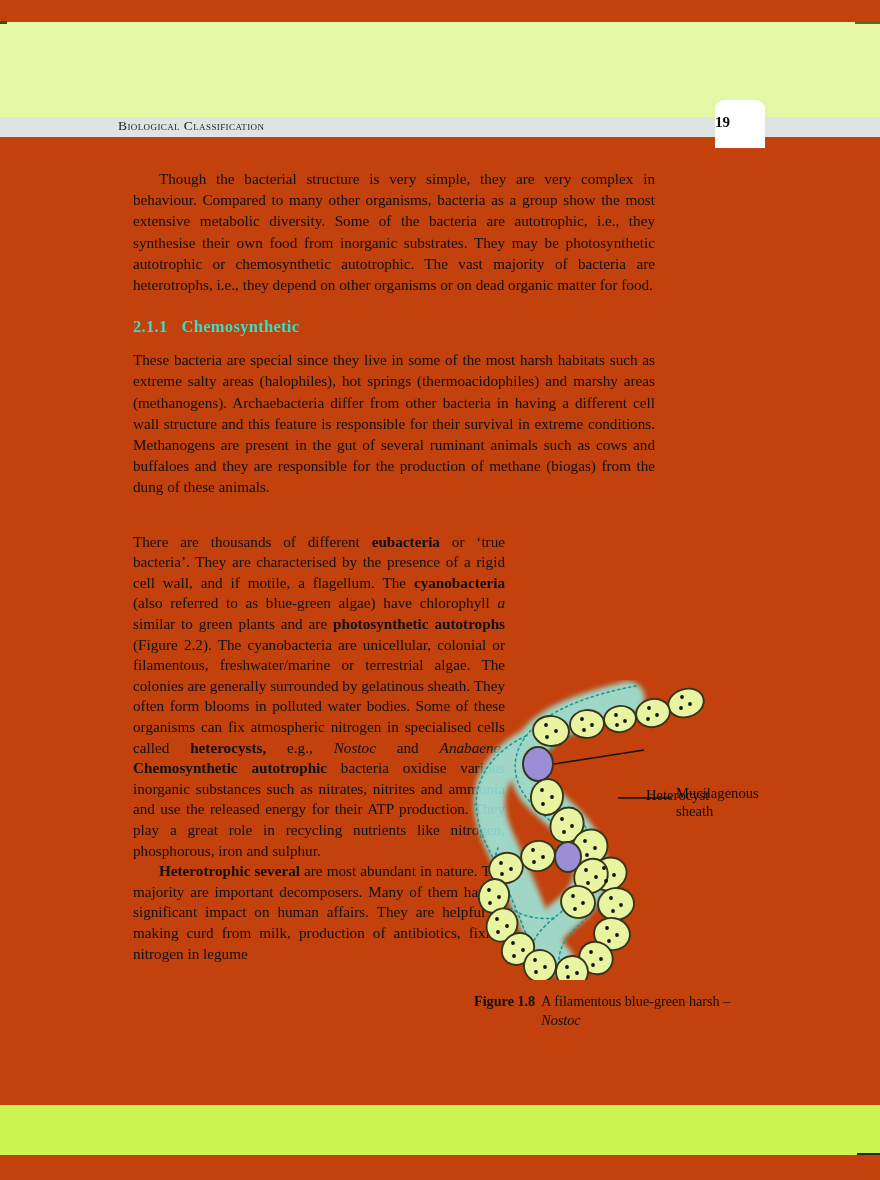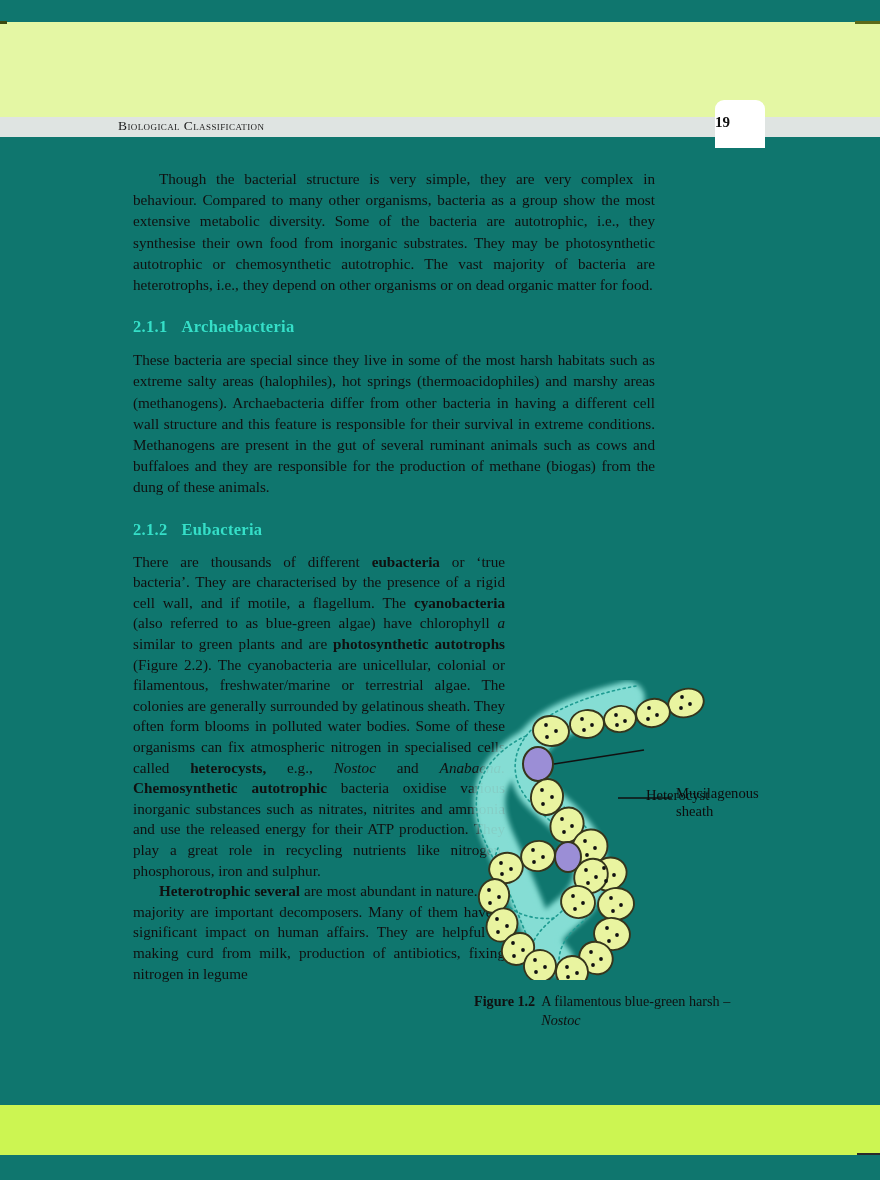--- a/index.html
+++ b/index.html
@@ -14,21 +14,21 @@
     position: relative;
     overflow: hidden;
   }
 
   #page {
     position: absolute;
     left: 0;
     top: 0;
     width: 880px;
     height: 1180px;
-    background: #0f766e;
+    background: #c2410c;
   }
 
   
   .top-band {
     position: absolute;
     left: 0;
     top: 22px;
     width: 880px;
     height: 95px;
     background: #e4f7a4;
@@ -222,30 +222,27 @@
 
   <div class="page-tab"></div>
   <div class="page-number">19</div>
 
   <div class="content">
 
     <p class="para indent">Though the bacterial structure is very simple, they are very complex in behaviour. Compared to many other organisms, bacteria as a group show the most extensive metabolic diversity. Some of the bacteria are autotrophic, i.e., they synthesise their own food from inorganic substrates. They may be photosynthetic autotrophic or chemosynthetic autotrophic. The vast majority of bacteria are heterotrophs, i.e., they depend on other organisms or on dead organic matter for food.</p>
 
     <div class="head-gap-top"></div>
     <h3 class="section-head">
-      <span class="num">2.1.1</span><span>Archaebacteria</span>
+      <span class="num">2.1.1</span><span>Chemosynthetic</span>
     </h3>
     <div class="head-gap-bottom"></div>
 
     <p class="para">These bacteria are special since they live in some of the most harsh habitats such as extreme salty areas (halophiles), hot springs (thermoacidophiles) and marshy areas (methanogens). Archaebacteria differ from other bacteria in having a different cell wall structure and this feature is responsible for their survival in extreme conditions. Methanogens are present in the gut of several ruminant animals such as cows and buffaloes and they are responsible for the production of methane (biogas) from the dung of these animals.</p>
 
     <div class="head-gap-top"></div>
-    <h3 class="section-head">
-      <span class="num">2.1.2</span><span>Eubacteria</span>
-    </h3>
     <div class="head-gap-bottom"></div>
 
     <div class="narrow">
       <p class="para"><span>There are thousands of different </span><b>eubacteria</b><span> or ‘true bacteria’. They are characterised by the presence of a rigid cell wall, and if motile, a flagellum. The </span><b>cyanobacteria</b><span> (also referred to as blue-green algae) have chlorophyll </span><i>a</i><span> similar to green plants and are </span><b>photosynthetic autotrophs</b><span> (Figure 2.2). The cyanobacteria are unicellular, colonial or filamentous, freshwater/marine or terrestrial algae. The colonies are generally surrounded by gelatinous sheath. They often form blooms in polluted water bodies. Some of these organisms can fix atmospheric nitrogen in specialised cells called </span><b>heterocysts,</b><span> e.g., </span><i>Nostoc</i><span> and </span><i>Anabaena.</i><span> </span><b>Chemosynthetic autotrophic</b><span> bacteria oxidise various inorganic substances such as nitrates, nitrites and ammonia and use the released energy for their ATP production. They play a great role in recycling nutrients like nitrogen, phosphorous, iron and sulphur.</span></p>
 
       <p class="para indent"><b>Heterotrophic several</b><span> are most abundant in nature. The majority are important decomposers. Many of them have a significant impact on human affairs. They are helpful in making curd from milk, production of antibiotics, fixing nitrogen in legume</span></p>
     </div>
   </div>
 
   <div class="figure">
@@ -395,19 +392,19 @@
         </g>
 
         <line x1="86" y1="84" x2="176" y2="70" stroke="#111111" stroke-width="1.5"></line>
         <line x1="150" y1="118" x2="204" y2="118" stroke="#111111" stroke-width="1.5"></line>
       </svg>
 
       <div class="fig-label" id="label-heterocyst">Heterocyst</div>
       <div class="fig-label" id="label-sheath"><span>Mucilagenous</span><br><span>sheath</span></div>
     </div>
 
-    <div class="figure-caption"><span class="cap-label">Figure 1.2</span><span class="cap-body"><span>A filamentous blue-green harsh – </span><i>Nostoc</i></span></div>
+    <div class="figure-caption"><span class="cap-label">Figure 1.8</span><span class="cap-body"><span>A filamentous blue-green harsh – </span><i>Nostoc</i></span></div>
   </div>
 
   <div class="footer-band"></div>
   <div class="bottom-rule-right"></div>
 
 </div>
 
 </body></html>

